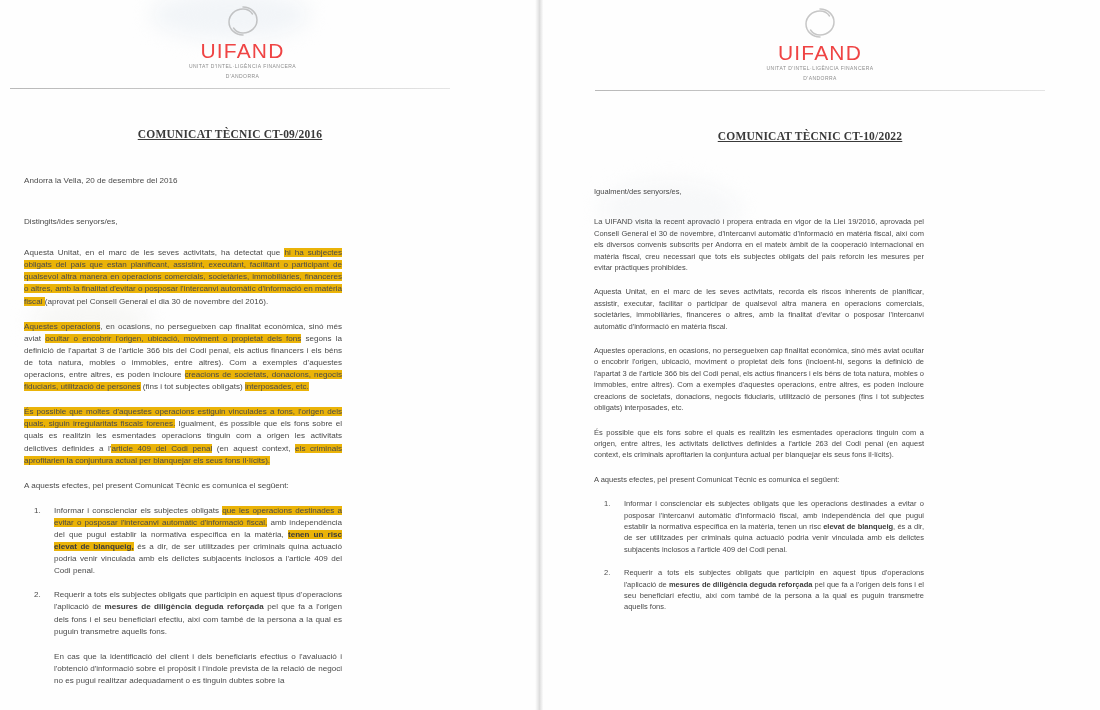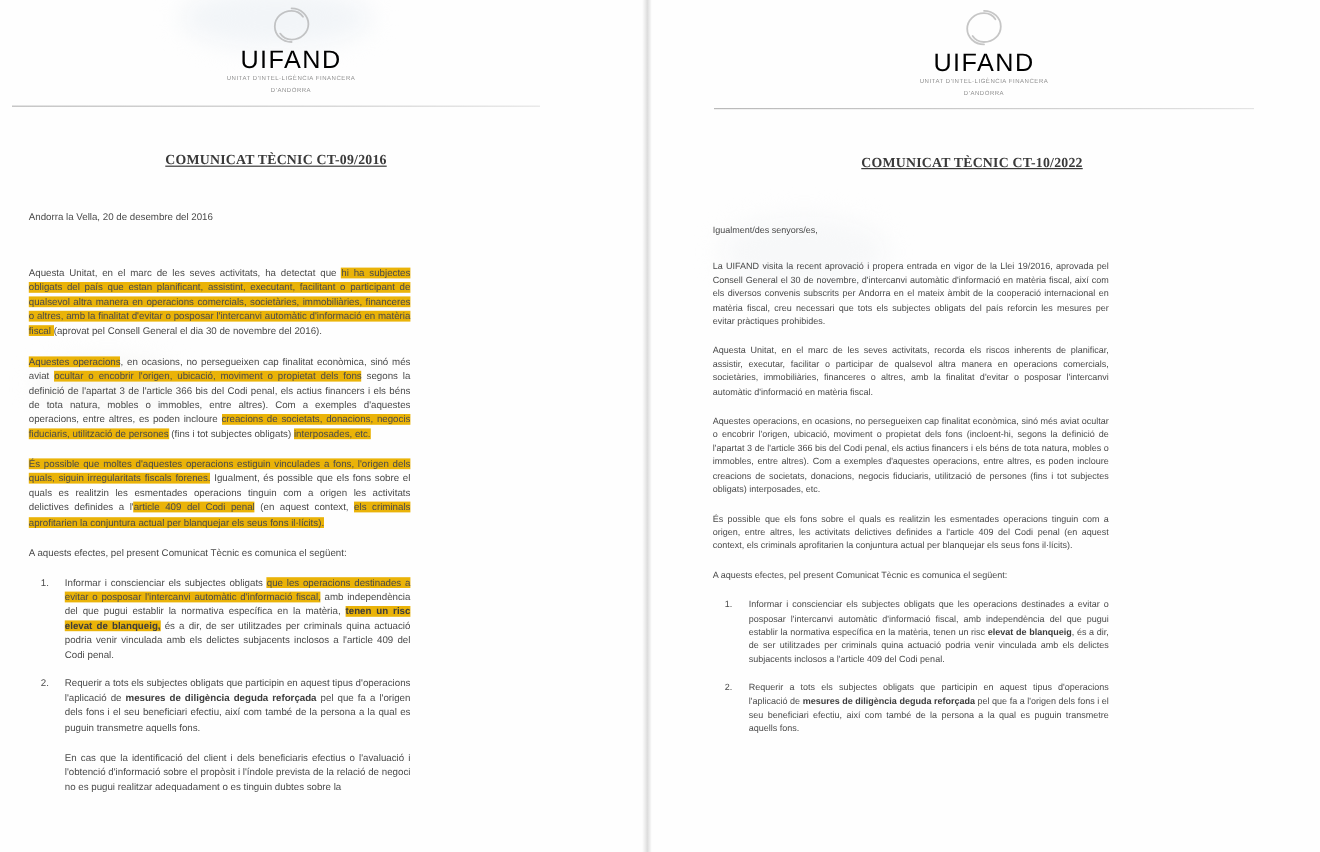--- a/index.html
+++ b/index.html
@@ -33,21 +33,21 @@
   .topline.l{left:10px;top:88px;width:440px;}
   .topline.r{left:615px;top:90px;width:450px;}
 
   
   .logo{position:absolute;text-align:center;}
   .logo-mark{
     width:34px;height:34px;margin:0 auto 2px auto;position:relative;opacity:.55;
   }
   .logo-mark svg{display:block;}
   .logo-word{
-    font-size:21px;letter-spacing:1.2px;color:#000000;font-weight:400;
+    font-size:21px;letter-spacing:1.2px;color:#ef4444;font-weight:400;
     font-family:"Liberation Sans", sans-serif;line-height:1;
     filter:blur(.28px);
   }
   .logo-sub{
     font-size:5px;letter-spacing:.45px;color:#8d8d8d;margin-top:2px;line-height:1.5;
     filter:blur(.35px);
   }
 
   .title{
     position:absolute;text-align:center;
@@ -116,20 +116,21 @@
     </div>
 
     <div class="title" style="left:80px;top:128px;width:300px;">COMUNICAT TÈCNIC CT-09/2016</div>
 
     <div class="body-text">
 
       <p class="p"><span>Andorra la Vella, 20 de desembre del 2016</span></p>
 
       <div style="height:16px"></div>
 
+      <p class="p"><span>Distingits/ides senyors/es,</span></p>
 
       <div style="height:6px"></div>
 
       <p class="p"><span>Aquesta Unitat, en el marc de les seves activitats, ha detectat que </span><mark>hi ha subjectes obligats del país que estan planificant, assistint, executant, facilitant o participant de qualsevol altra manera en operacions comercials, societàries, immobiliàries, financeres o altres, amb la finalitat d'evitar o posposar l'intercanvi automàtic d'informació en matèria fiscal </mark><span>(aprovat pel Consell General el dia 30 de novembre del 2016).</span></p>
 
       <p class="p"><mark>Aquestes operacions</mark><span>, en ocasions, no persegueixen cap finalitat econòmica, sinó més aviat </span><mark>ocultar o encobrir l'origen, ubicació, moviment o propietat dels fons</mark><span> segons la definició de l'apartat 3 de l'article 366 bis del Codi penal, els actius financers i els béns de tota natura, mobles o immobles, entre altres). Com a exemples d'aquestes operacions, entre altres, es poden incloure </span><mark>creacions de societats, donacions, negocis fiduciaris, utilització de persones</mark><span> (fins i tot subjectes obligats) </span><mark>interposades, etc.</mark></p>
 
       <p class="p"><mark>És possible que moltes d'aquestes operacions estiguin vinculades a fons, l'origen dels quals, siguin irregularitats fiscals forenes.</mark><span> Igualment, és possible que els fons sobre el quals es realitzin les esmentades operacions tinguin com a origen les activitats delictives definides a l'</span><mark>article 409 del Codi penal</mark><span> (en aquest context, </span><mark>els criminals aprofitarien la conjuntura actual per blanquejar els seus fons il·lícits).</mark></p>
 
       <p class="p"><span>A aquests efectes, pel present Comunicat Tècnic es comunica el següent:</span></p>
@@ -173,21 +174,21 @@
 
       <div style="height:18px"></div>
 
       <p class="p"><span>Igualment/des senyors/es,</span></p>
 
       <div style="height:6px"></div>
 
       <p class="p">La UIFAND visita la recent aprovació i propera entrada en vigor de la Llei 19/2016, aprovada pel Consell General el 30 de novembre, d'intercanvi automàtic d'informació en matèria fiscal, així com els diversos convenis subscrits per Andorra en el mateix àmbit de la cooperació internacional en matèria fiscal, creu necessari que tots els subjectes obligats del país reforcin les mesures per evitar pràctiques prohibides.</p>
       <p class="p">Aquesta Unitat, en el marc de les seves activitats, recorda els riscos inherents de planificar, assistir, executar, facilitar o participar de qualsevol altra manera en operacions comercials, societàries, immobiliàries, financeres o altres, amb la finalitat d'evitar o posposar l'intercanvi automàtic d'informació en matèria fiscal.</p>
       <p class="p">Aquestes operacions, en ocasions, no persegueixen cap finalitat econòmica, sinó més aviat ocultar o encobrir l'origen, ubicació, moviment o propietat dels fons (incloent-hi, segons la definició de l'apartat 3 de l'article 366 bis del Codi penal, els actius financers i els béns de tota natura, mobles o immobles, entre altres). Com a exemples d'aquestes operacions, entre altres, es poden incloure creacions de societats, donacions, negocis fiduciaris, utilització de persones (fins i tot subjectes obligats) interposades, etc.</p>
-      <p class="p">És possible que els fons sobre el quals es realitzin les esmentades operacions tinguin com a origen, entre altres, les activitats delictives definides a l'article 409 del Codi penal (en aquest context, els criminals aprofitarien la conjuntura actual per blanquejar els seus fons il·lícits).</p>
+      <p class="p">És possible que els fons sobre el quals es realitzin les esmentades operacions tinguin com a origen, entre altres, les activitats delictives definides a l'article 263 del Codi penal (en aquest context, els criminals aprofitarien la conjuntura actual per blanquejar els seus fons il·lícits).</p>
       <p class="p">A aquests efectes, pel present Comunicat Tècnic es comunica el següent:</p>
 
       <ol class="items">
         <li>
           <span class="num">1.</span><span>Informar i conscienciar els subjectes obligats que les operacions destinades a evitar o posposar l'intercanvi automàtic d'informació fiscal, amb independència del que pugui establir la normativa específica en la matèria, tenen un risc </span><b>elevat de blanqueig</b><span>, és a dir, de ser utilitzades per criminals quina actuació podria venir vinculada amb els delictes subjacents inclosos a l'article 409 del Codi penal.</span>
         </li>
         <li>
           <span class="num">2.</span><span>Requerir a tots els subjectes obligats que participin en aquest tipus d'operacions l'aplicació de </span><b>mesures de diligència deguda reforçada</b><span> pel que fa a l'origen dels fons i el seu beneficiari efectiu, així com també de la persona a la qual es puguin transmetre aquells fons.</span>
         </li>
       </ol>

